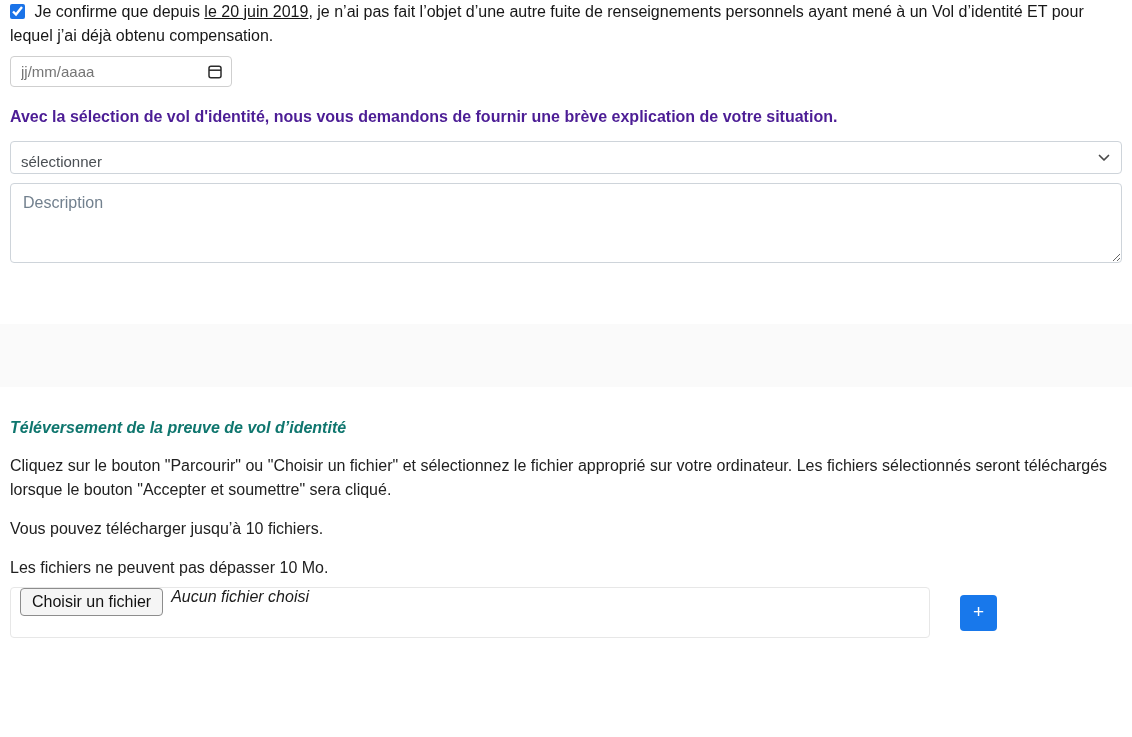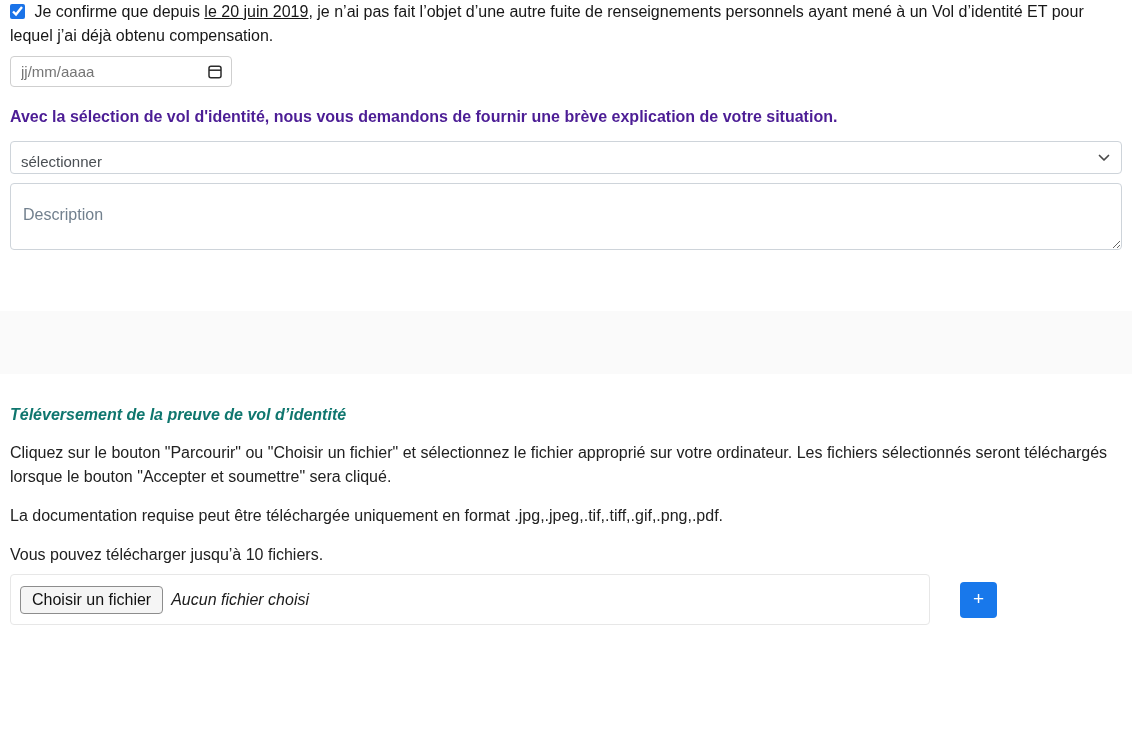--- a/index.html
+++ b/index.html
@@ -96,24 +96,24 @@
     position: absolute;
     right: 12px;
     top: 13px;
     pointer-events: none;
     line-height: 0;
   }
   .desc-textarea {
     display: block;
     margin-top: 9px;
     width: 100%;
-    height: 67px;
+    height: 80px;
     border: 1px solid #ced4da;
     border-radius: 4px;
-    padding: 22px 12px;
+    padding: 10px 12px;
     font-family: "Liberation Sans", sans-serif;
     font-size: 16px;
     color: #1c1c1c;
     resize: both;
     outline: none;
   }
   .desc-textarea::placeholder { color: #72808e; }
 
   
   .gray-band {
@@ -143,21 +143,21 @@
     display: flex;
     align-items: center;
   }
   .file-box {
     width: 920px;
     height: 51px;
     border: 1px solid #e7e7e7;
     border-radius: 4px;
     background: #ffffff;
     display: flex;
-    align-items: center;
+    align-items: flex-start;
     padding: 0 9px;
   }
   .choose-file-btn {
     display: inline-block;
     background: #f5f5f5;
     border: 1px solid #8d8d8d;
     border-radius: 4px;
     padding: 4px 11px;
     font-family: "Liberation Sans", sans-serif;
     font-size: 16px;
@@ -226,24 +226,24 @@
 </div>
 
 <div class="gray-band"></div>
 
 <div class="content">
 
   <div class="upload-heading">Téléversement de la preuve de vol d’identité</div>
 
   <p class="para">Cliquez sur le bouton "Parcourir" ou "Choisir un fichier" et sélectionnez le fichier approprié sur votre ordinateur. Les fichiers sélectionnés seront téléchargés lorsque le bouton "Accepter et soumettre" sera cliqué.</p>
 
-  <p class="para">La documentation requise peut être téléchargée uniquement en format .jpg,.jpeg,.tif,.tiff,.gif,.png,.pdf.</p>
 
   <p class="para">Vous pouvez télécharger jusqu’à 10 fichiers.</p>
 
+  <p class="para">Les fichiers ne peuvent pas dépasser 10 Mo.</p>
 
   <div class="file-row">
     <div class="file-box">
       <span class="choose-file-btn">Choisir un fichier</span>
       <span class="no-file-text">Aucun fichier choisi</span>
     </div>
     <button class="add-btn">+</button>
   </div>
 
 </div>

